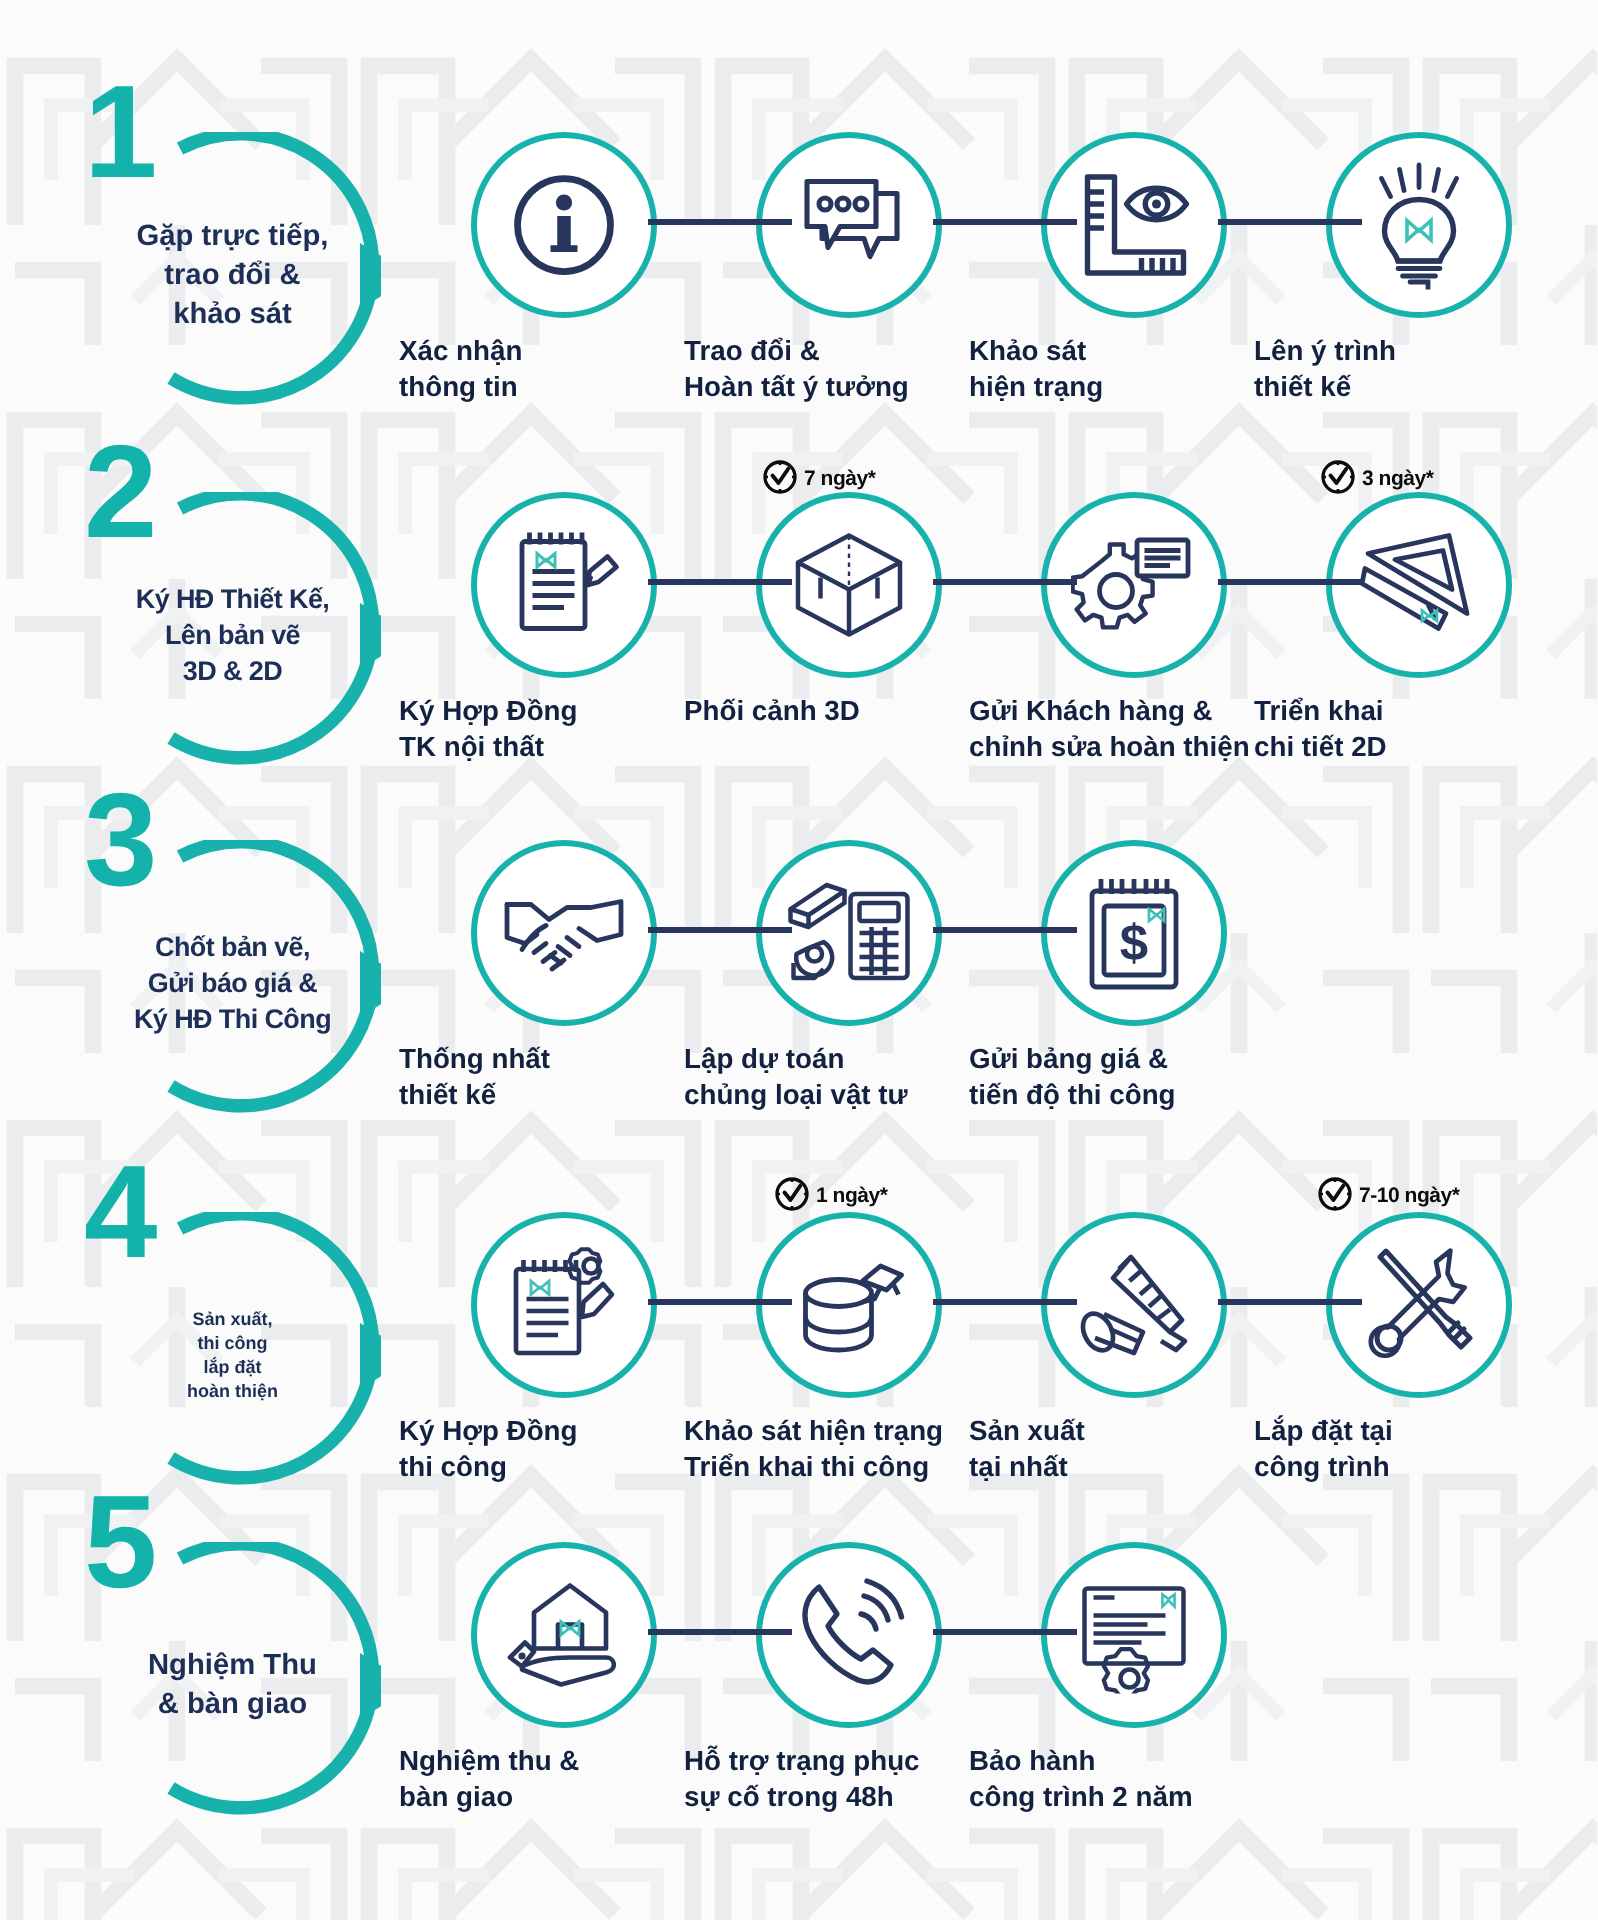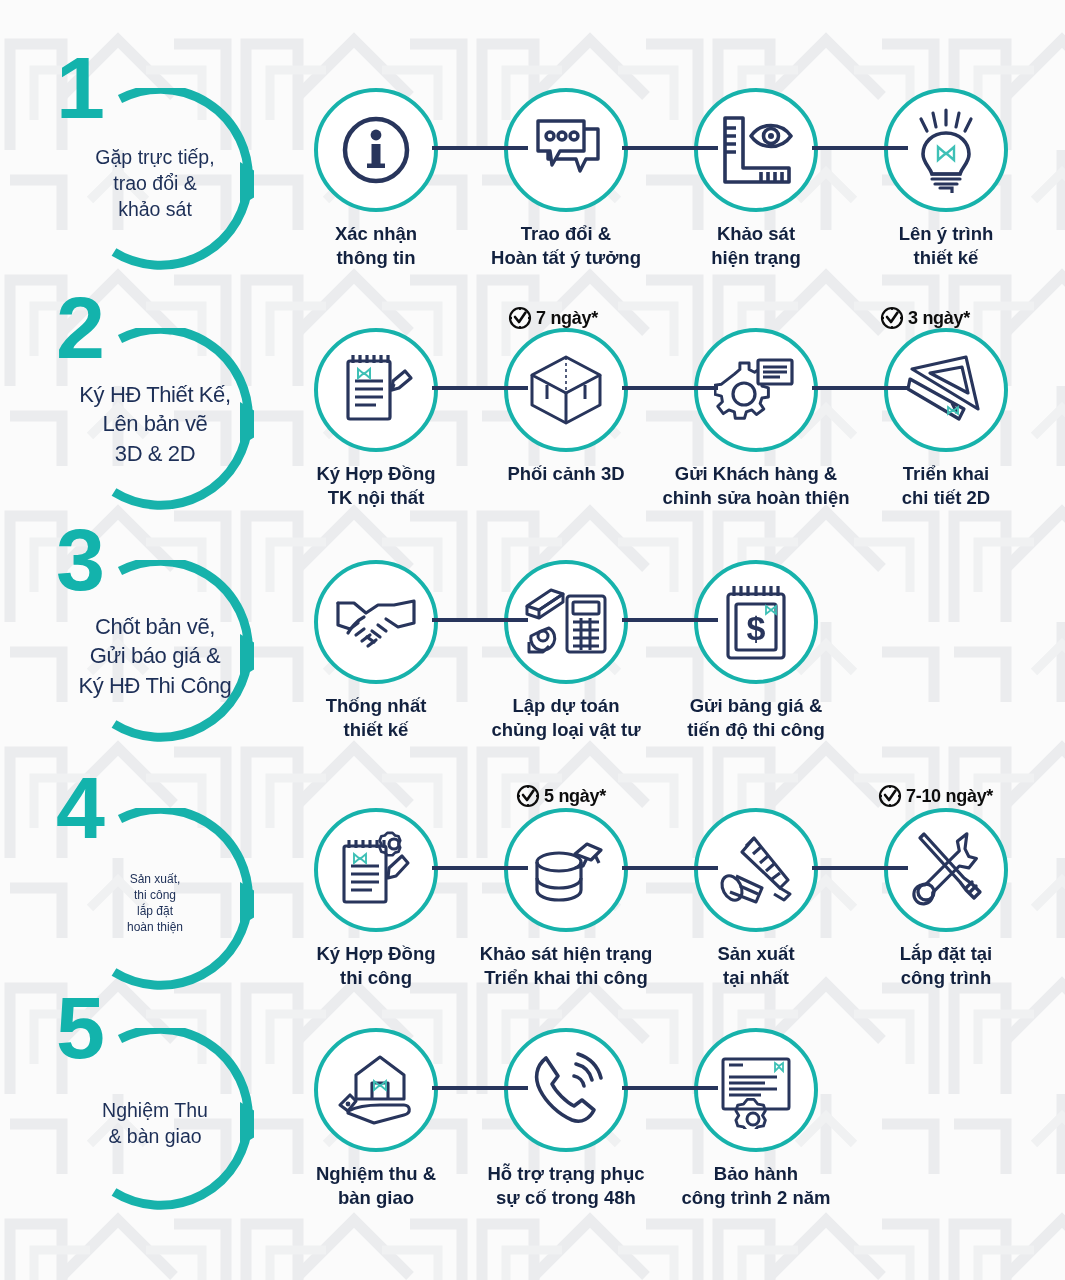--- a/index.html
+++ b/index.html
@@ -51,28 +51,28 @@
   }
   .step-label {
     position: absolute;
     left: -16px; top: 0;
     width: 224px; height: 192px;
     display: flex;
     align-items: center;
     justify-content: center;
     text-align: center;
     color: #1d2f57;
-    font-weight: 400;
+    font-weight: 700;
     font-size: 19.5px;
     line-height: 1.32;
     z-index: 4;
     white-space: pre-line;
     padding-right: 6px;
   }
-  .step-label.tight { font-size: 22px; letter-spacing: -0.4px; }
+  .step-label.tight { font-size: 18px; letter-spacing: -0.4px; }
   .step-label.small { font-size: 12px; }
 
   
   .node {
     position: absolute;
     width: 124px;
   }
   .node-circle {
     position: absolute;
     left: 0; top: 0;
@@ -82,21 +82,21 @@
     background: #ffffff;
     display: flex;
     align-items: center;
     justify-content: center;
   }
   .node-circle svg { display: block; }
   .node-caption {
     position: absolute;
     left: -48px; top: 134px;
     width: 220px;
-    text-align: center;
+    text-align: left;
     color: #12213f;
     font-weight: 700;
     font-size: 18.5px;
     line-height: 1.3;
     white-space: pre-line;
   }
   
   .connector {
     position: absolute;
     height: 4px;
@@ -105,21 +105,21 @@
   }
   
   .badge {
     position: absolute;
     display: flex;
     align-items: center;
     gap: 4px;
     z-index: 5;
   }
   .badge-text {
-    font-size: 18px;
+    font-size: 14px;
     font-weight: 700;
     color: #0c0c0c;
     letter-spacing: -0.3px;
     white-space: nowrap;
   }
 </style>
 </head>
 <body>
 
 <div id="page">
@@ -409,21 +409,21 @@
     <div class="connector" style="left:432px;top:76px;width:96px"></div>
     <div class="connector" style="left:622px;top:76px;width:96px"></div>
     <div class="connector" style="left:812px;top:76px;width:96px"></div>
 
     <div class="badge" style="left:516px;top:-6px">
       <svg width="24" height="24" viewBox="0 0 24 24">
         <circle cx="12" cy="12" r="10" fill="none" stroke="#0c0c0c" stroke-width="2.2"></circle>
         <path d="M7 11 L11 16 L17.5 6.5" fill="none" stroke="#0c0c0c" stroke-width="2.6" stroke-linecap="round" stroke-linejoin="round"></path>
         <path d="M12 2 V4 M12 20 V22 M2 12 H4 M20 12 H22" stroke="#0c0c0c" stroke-width="1.8"></path>
       </svg>
-      <span class="badge-text">5 ngày*</span>
+      <span class="badge-text">1 ngày*</span>
     </div>
     <div class="badge" style="left:878px;top:-6px">
       <svg width="24" height="24" viewBox="0 0 24 24">
         <circle cx="12" cy="12" r="10" fill="none" stroke="#0c0c0c" stroke-width="2.2"></circle>
         <path d="M7 11 L11 16 L17.5 6.5" fill="none" stroke="#0c0c0c" stroke-width="2.6" stroke-linecap="round" stroke-linejoin="round"></path>
         <path d="M12 2 V4 M12 20 V22 M2 12 H4 M20 12 H22" stroke="#0c0c0c" stroke-width="1.8"></path>
       </svg>
       <span class="badge-text">7-10 ngày*</span>
     </div>
 

